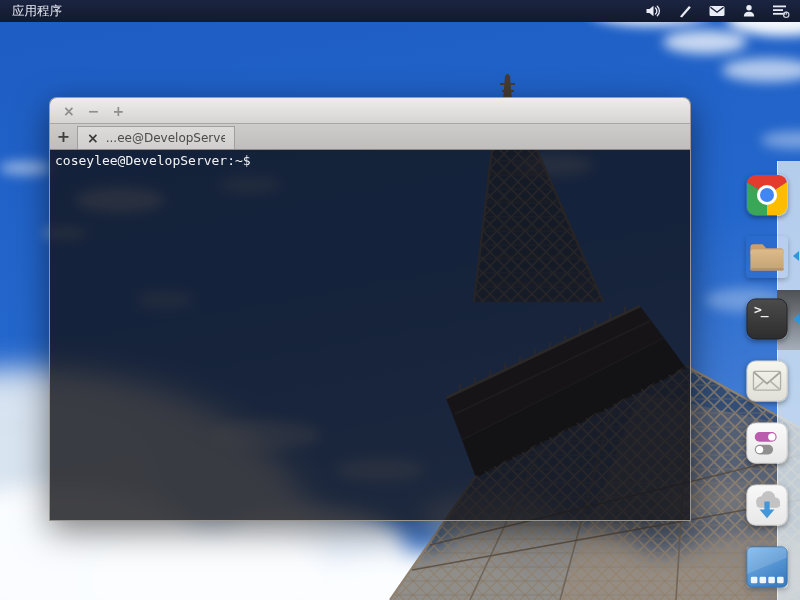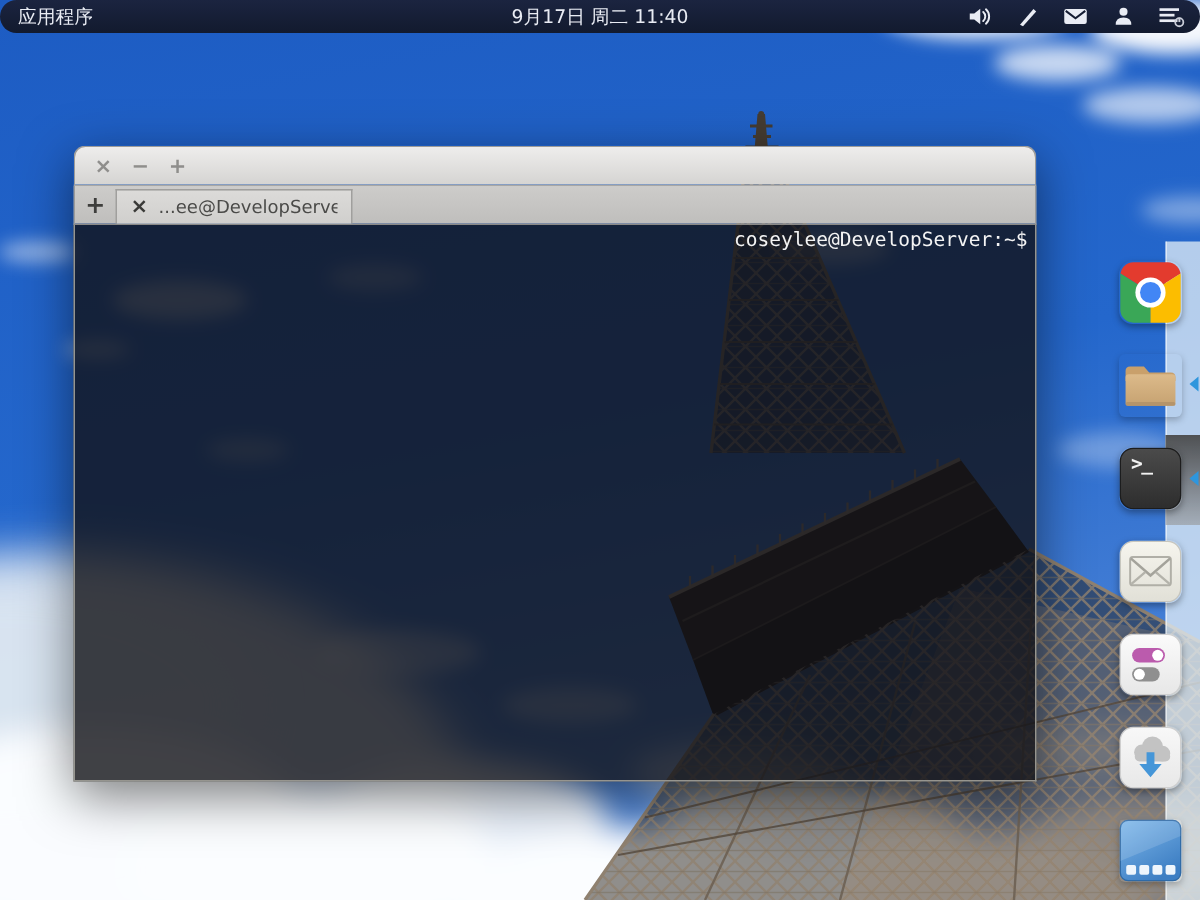--- a/index.html
+++ b/index.html
@@ -5,21 +5,21 @@
   * { box-sizing: border-box; margin: 0; padding: 0; }
   html,body { width:800px; height:600px; overflow:hidden; }
   body { font-family:"DejaVu Sans","Liberation Sans",sans-serif; }
 
   .desktop { position:relative; width:800px; height:600px; overflow:hidden; background:#1d5fc5; }
   .wallpaper { position:absolute; inset:0; z-index:0; }
 
   
   .topbar { position:absolute; top:0; left:0; right:0; height:22px; z-index:50;
     background:linear-gradient(#1b2440,#121a2e); color:#e9ecf4; display:flex; align-items:center;
-    font-size:12.5px;border-radius:11px; }
+    font-size:12.5px; }
   .apps-menu { height:100%; display:flex; align-items:center; padding:0 12px; }
   .clock { position:absolute; left:50%; transform:translateX(-50%); white-space:nowrap; }
   .tray { margin-left:auto; display:flex; align-items:center; gap:15px; padding-right:10px; }
   .tray svg { display:block; }
 
   
   .window { position:absolute; left:49px; top:97px; width:642px; height:424px; z-index:30;
     border-radius:8px 8px 0 0; box-shadow:0 10px 34px rgba(0,0,0,.5); }
   .titlebar { height:27px; background:linear-gradient(#eeedec,#d5d4d2);
     border:1px solid #9c9b99; border-bottom:1px solid #a8a7a5; border-radius:8px 8px 0 0;
@@ -35,21 +35,21 @@
   .newtab { width:27px; display:flex; align-items:center; justify-content:center;
     color:#3e3e3c; font-size:16px; font-weight:bold; }
   .tab { margin-top:2px; width:158px; background:linear-gradient(#dcdbd9,#d0cfcd);
     border:1px solid #a09f9d; border-bottom:none; display:flex; align-items:center; gap:7px;
     padding:0 9px; font-size:12px; color:#4a4a48; }
   .tab-close { font-weight:bold; color:#3a3a38; font-size:14px; line-height:1; }
   .tab-label { white-space:nowrap; overflow:hidden; }
   .term { height:371px; background:rgba(17,18,23,0.8);
     border-left:1px solid #96958f; border-right:1px solid #96958f; border-bottom:1px solid #96958f;
     padding:3px 5px; font-family:"DejaVu Sans Mono","Liberation Mono",monospace;
-    font-size:13px; color:#f4f4f4;text-align:right; }
+    font-size:13px; color:#f4f4f4; }
 
   
   .dock-panel { position:absolute; right:0; top:161px; bottom:0; width:23px; z-index:20;
     background:rgba(230,240,247,0.75); border-left:1px solid rgba(255,255,255,0.55); }
   .dock-active-bg { position:absolute; right:0; top:290px; width:23px; height:60px; z-index:21;
     background:linear-gradient(180deg, rgba(70,70,70,0.92), rgba(150,150,150,0.6)); }
   .dock-icons { position:absolute; right:12px; top:174px; width:42px; z-index:25;
     display:flex; flex-direction:column; gap:20px; }
   .dock-icon { position:relative; width:42px; height:42px; border-radius:9px;
     box-shadow:0 2px 5px rgba(0,0,0,.35); }
@@ -158,23 +158,20 @@
       <path d="M476 476 L390 600 M686 366 L800 428" stroke="#8f8170" stroke-width="2.2" fill="none"></path>
       <path d="M540 450 L470 600 M610 415 L560 600 M690 372 L676 600" stroke="#6e6254" stroke-width="1.6" fill="none" opacity="0.9"></path>
       <path d="M430 545 L800 455 M412 570 L800 500" stroke="#55493c" stroke-width="1.4" fill="none" opacity="0.8"></path>
     </g>
   </svg>
 
   <div class="topbar">
     <div class="apps-menu">
       <span>应用程序</span>
     </div>
-    <div class="clock">
-      <span>9月17日 周二 11:40</span>
-    </div>
     <div class="tray">
       <span>
         <svg width="17" height="16" viewBox="0 0 17 16">
           <path d="M1.5 6 h3 l4 -3.2 v10.4 l-4 -3.2 h-3 Z" fill="#e9ecf4"></path>
           <path d="M10.5 5 a4 4 0 0 1 0 6 M12.3 3.2 a6.5 6.5 0 0 1 0 9.6" stroke="#e9ecf4" stroke-width="1.3" fill="none" stroke-linecap="round"></path>
         </svg>
       </span>
       <span>
         <svg width="16" height="16" viewBox="0 0 16 16">
           <path d="M3 13.5 L12 3 L13.8 4.6 L5 14.5 Z" fill="#e9ecf4"></path>

